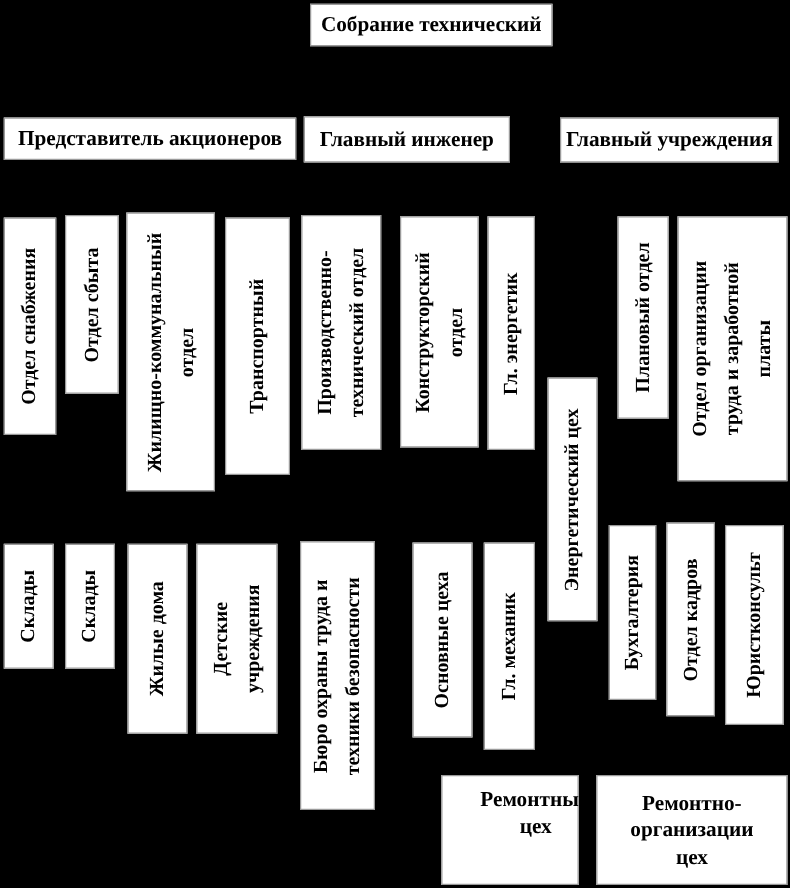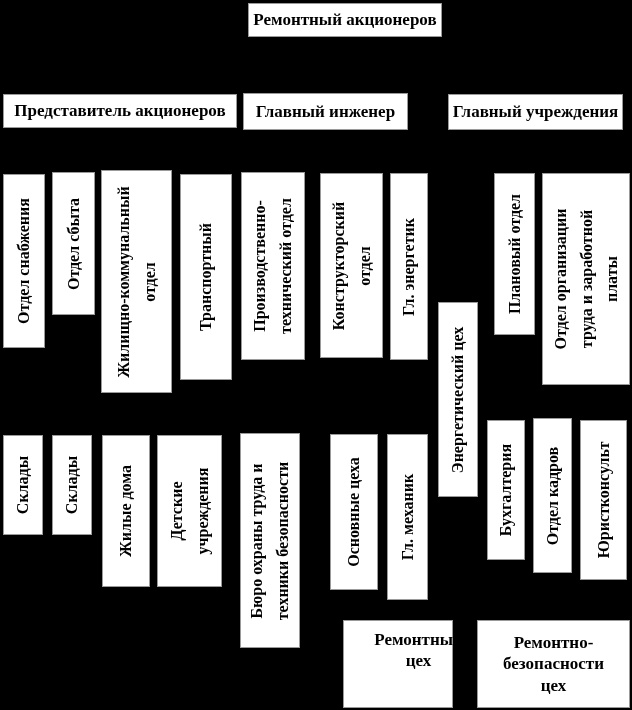--- a/index.html
+++ b/index.html
@@ -36,21 +36,21 @@
     line-height:1.6;
   }
   .fs17 { font-size:17px; }
   .fs16 { font-size:16px; }
 </style>
 </head>
 <body>
 
 <div class="canvas">
 
-  <div class="box hbox fs17" style="left:248px; top:3px; width:194px; height:34px;">Ремонтный акционеров</div>
+  <div class="box hbox fs17" style="left:248px; top:3px; width:194px; height:34px;">Собрание технический</div>
 
   <div class="box hbox fs17" style="left:3px; top:94px; width:234px; height:34px;">Представитель акционеров</div>
   <div class="box hbox fs17" style="left:243px; top:93px; width:165px; height:37px;">Главный инженер</div>
   <div class="box hbox fs17" style="left:448px; top:94px; width:175px; height:36px;">Главный учреждения</div>
 
   <div class="box vbox fs16" style="left:3px; top:174px; width:42px; height:174px;">
     <span style="width:164px;">Отдел снабжения</span>
   </div>
 
   <div class="box vbox fs16" style="left:52px; top:172px; width:43px; height:143px;">
@@ -129,20 +129,20 @@
   </div>
 
   <div class="box vbox fs16" style="left:533px; top:418px; width:39px; height:155px;">
     <span style="width:147px;">Отдел кадров</span>
   </div>
 
   <div class="box vbox fs16" style="left:580px; top:420px; width:47px; height:160px;">
     <span style="width:150px;">Юристконсульт</span>
   </div>
 
-  <div class="box hbox fs17" style="left:343px; top:620px; width:110px; height:88px; align-items:flex-start; padding-top:8px;padding-left:41px;">Ремонтный
+  <div class="box hbox fs17" style="left:353px; top:620px; width:110px; height:88px; align-items:flex-start; padding-top:8px;padding-left:41px;">Ремонтный
 цех</div>
 
   <div class="box hbox fs17" style="left:477px; top:620px; width:153px; height:88px;">Ремонтно-
-безопасности
+организации
 цех</div>
 
 </div>
 
 </body></html>

